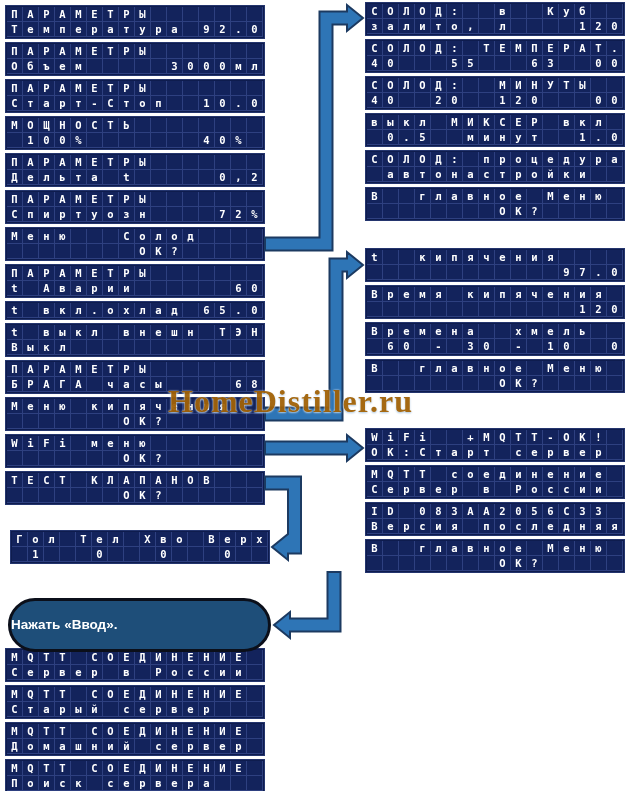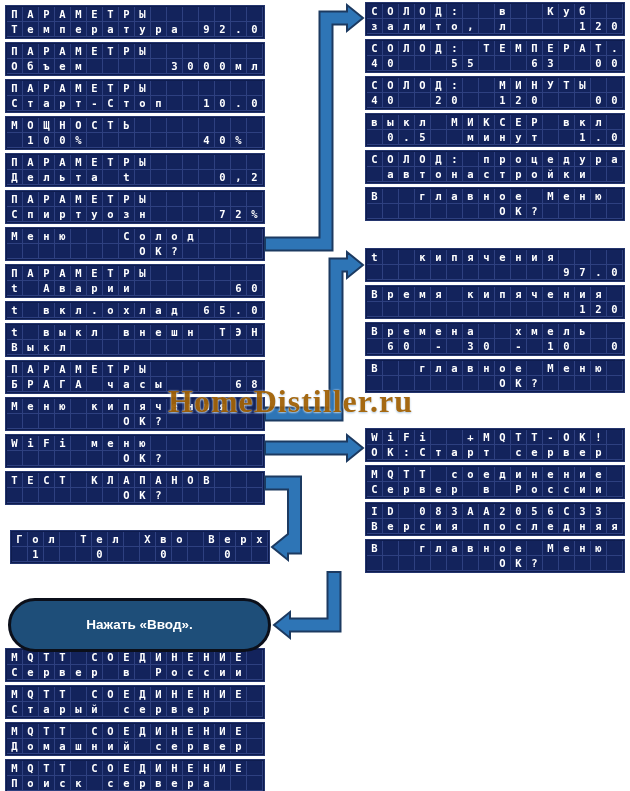--- a/index.html
+++ b/index.html
@@ -49,21 +49,21 @@
   .bubble {
     position:absolute;
     left:8px; top:598px;
     width:263px; height:54px;
     background:#1e4e79;
     border:3px solid #0b0f1a;
     border-radius:27px;
     display:flex;
     flex-direction:column;
     justify-content:center;
-    align-items:center;
+    align-items:flex-start;
     z-index:10;
     gap:40px;
   }
   .bubble div {
     font-family:"Liberation Sans", sans-serif;
     font-size:13.5px;
     font-weight:bold;
     color:#ffffff;
     line-height:1.45;
     white-space:nowrap;

